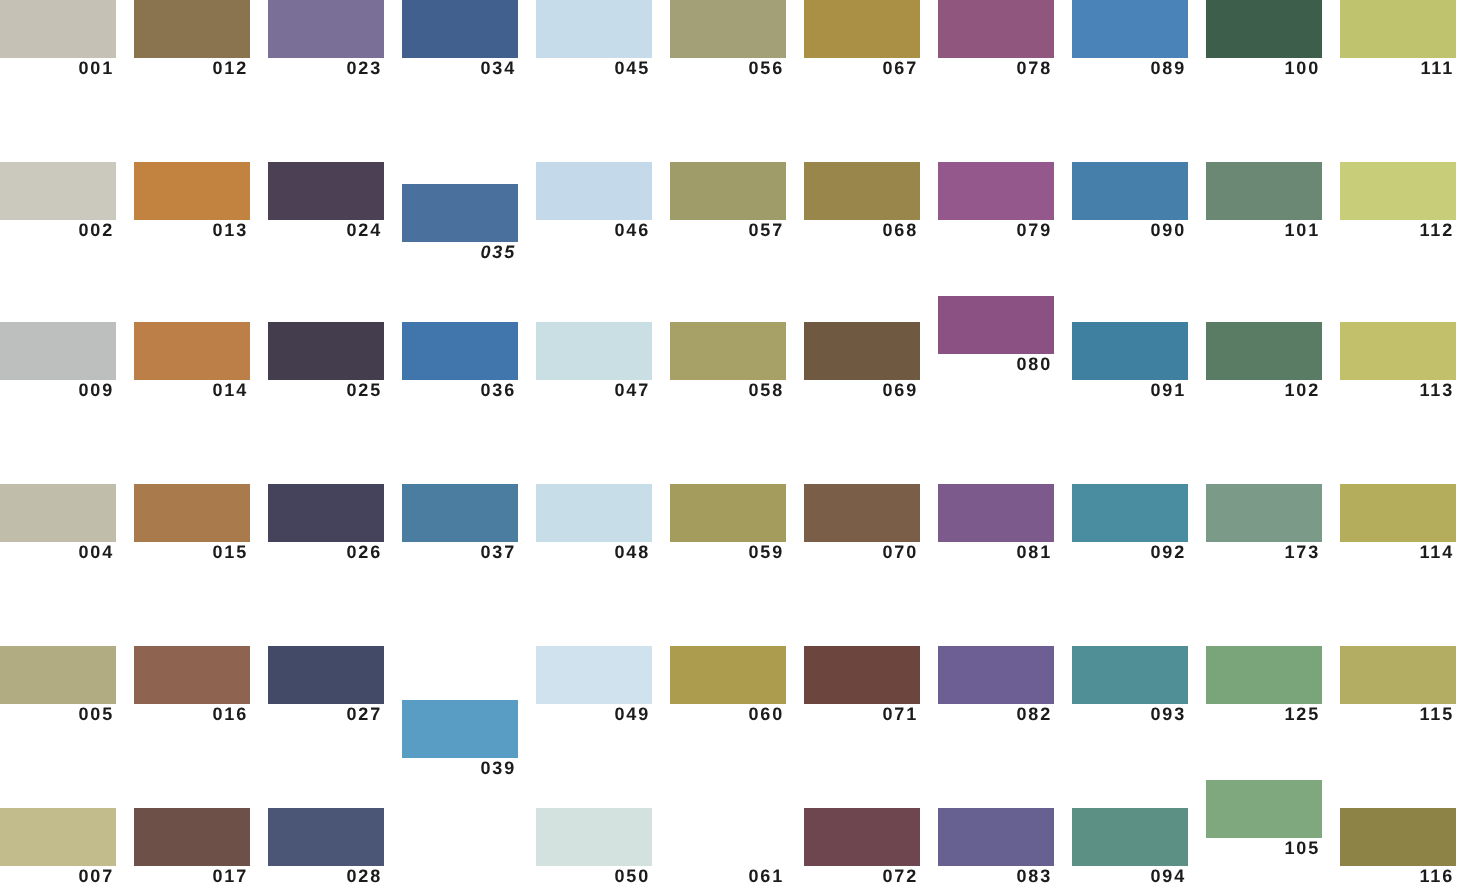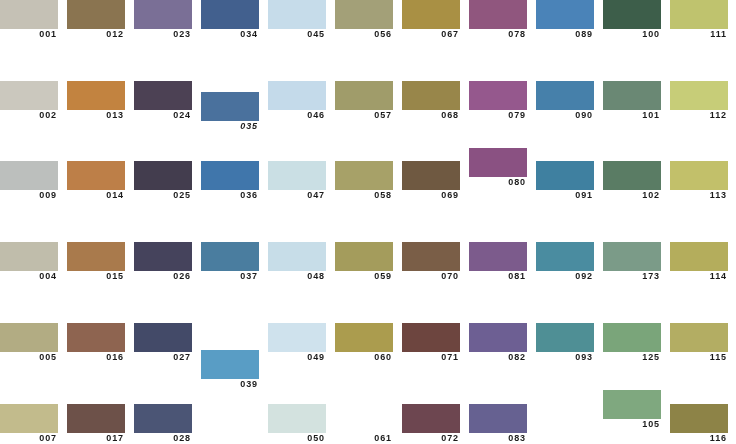--- a/index.html
+++ b/index.html
@@ -387,20 +387,26 @@
         <div class="swatch-label-band">
           <span class="swatch-label">092</span>
         </div>
       </div>
       <div class="swatch-cell" style="top: 161.44px;">
         <div class="swatch-chip" title="#4f8f95" style="background: rgb(79, 143, 149);"></div>
         <div class="swatch-label-band">
           <span class="swatch-label">093</span>
         </div>
       </div>
+      <div class="swatch-cell" style="top: 201.8px;">
+        <div class="swatch-chip" title="#5d9085" style="background: rgb(93, 144, 133);"></div>
+        <div class="swatch-label-band">
+          <span class="swatch-label">094</span>
+        </div>
+      </div>
     </div>
     <div class="swatch-column" style="left: 603px;">
       <div class="swatch-cell" style="top: 0px;">
         <div class="swatch-chip" title="#3d5e4a" style="background: rgb(61, 94, 74);"></div>
         <div class="swatch-label-band">
           <span class="swatch-label">100</span>
         </div>
       </div>
       <div class="swatch-cell" style="top: 40.36px;">
         <div class="swatch-chip" title="#6a8874" style="background: rgb(106, 136, 116);"></div>

